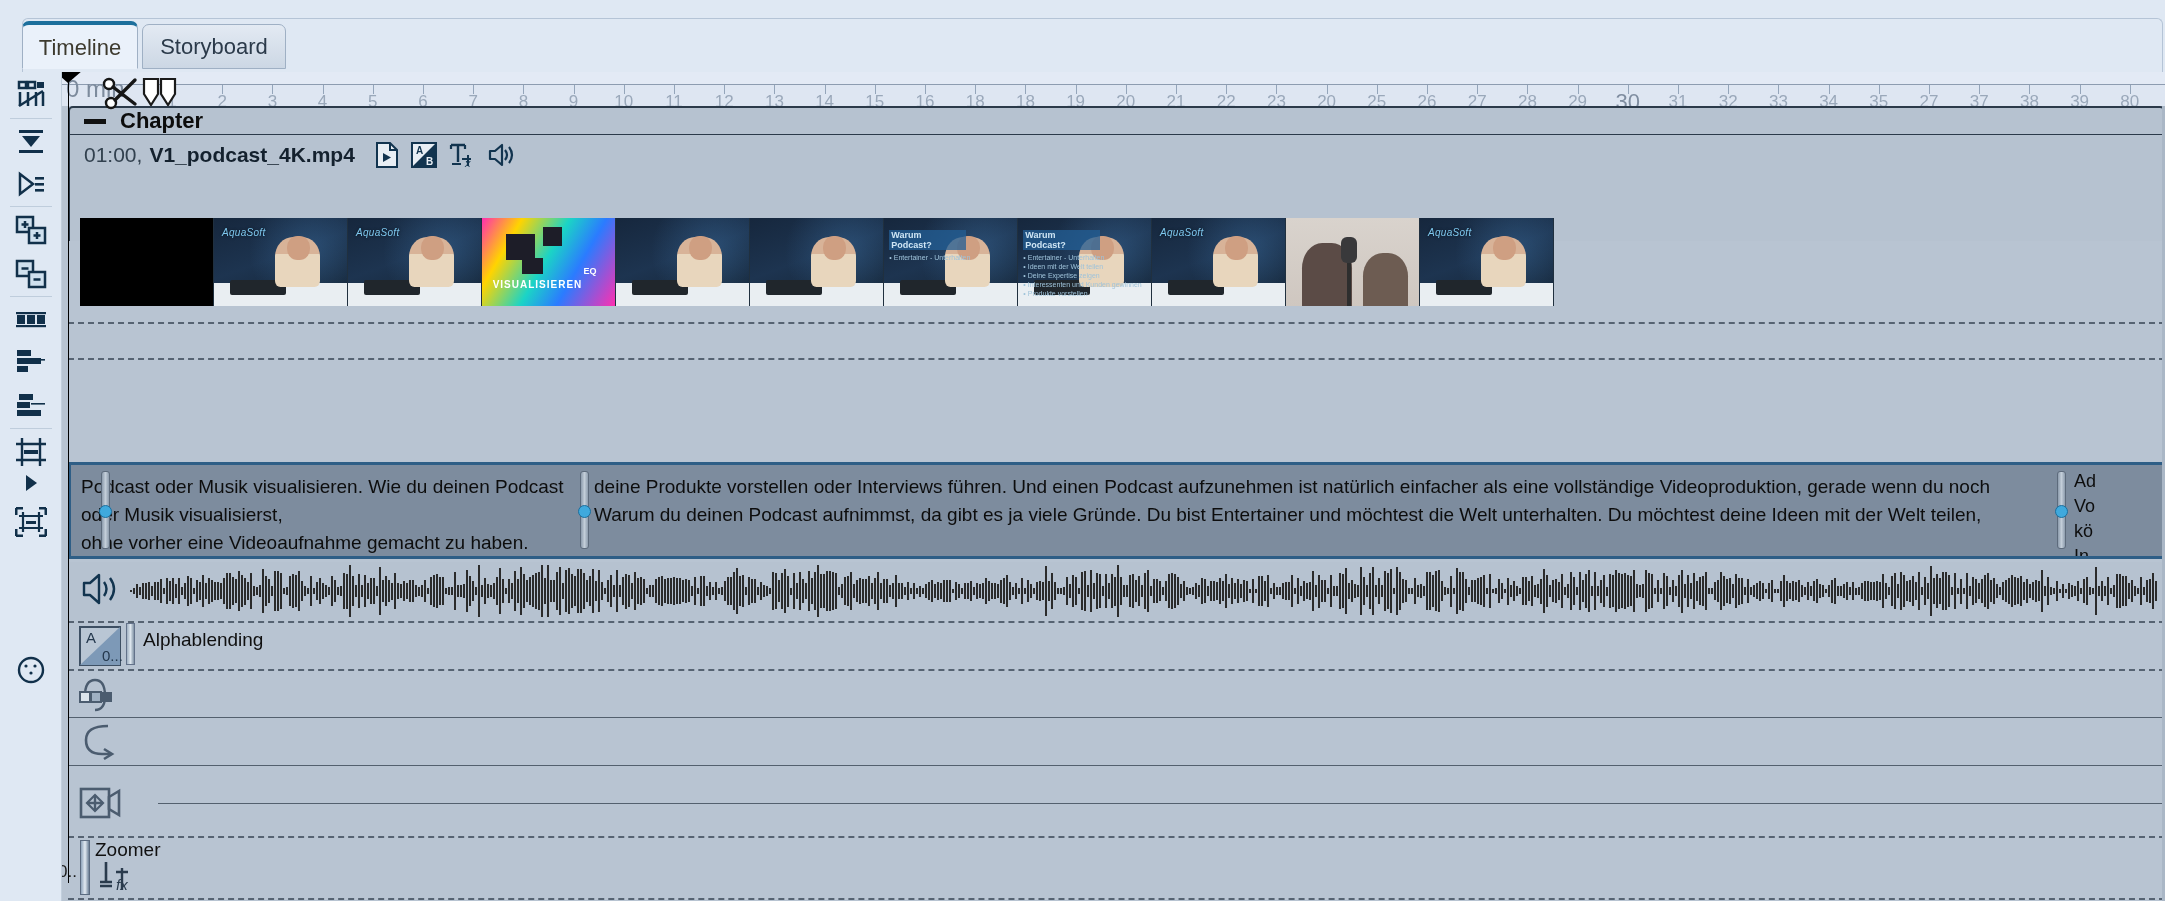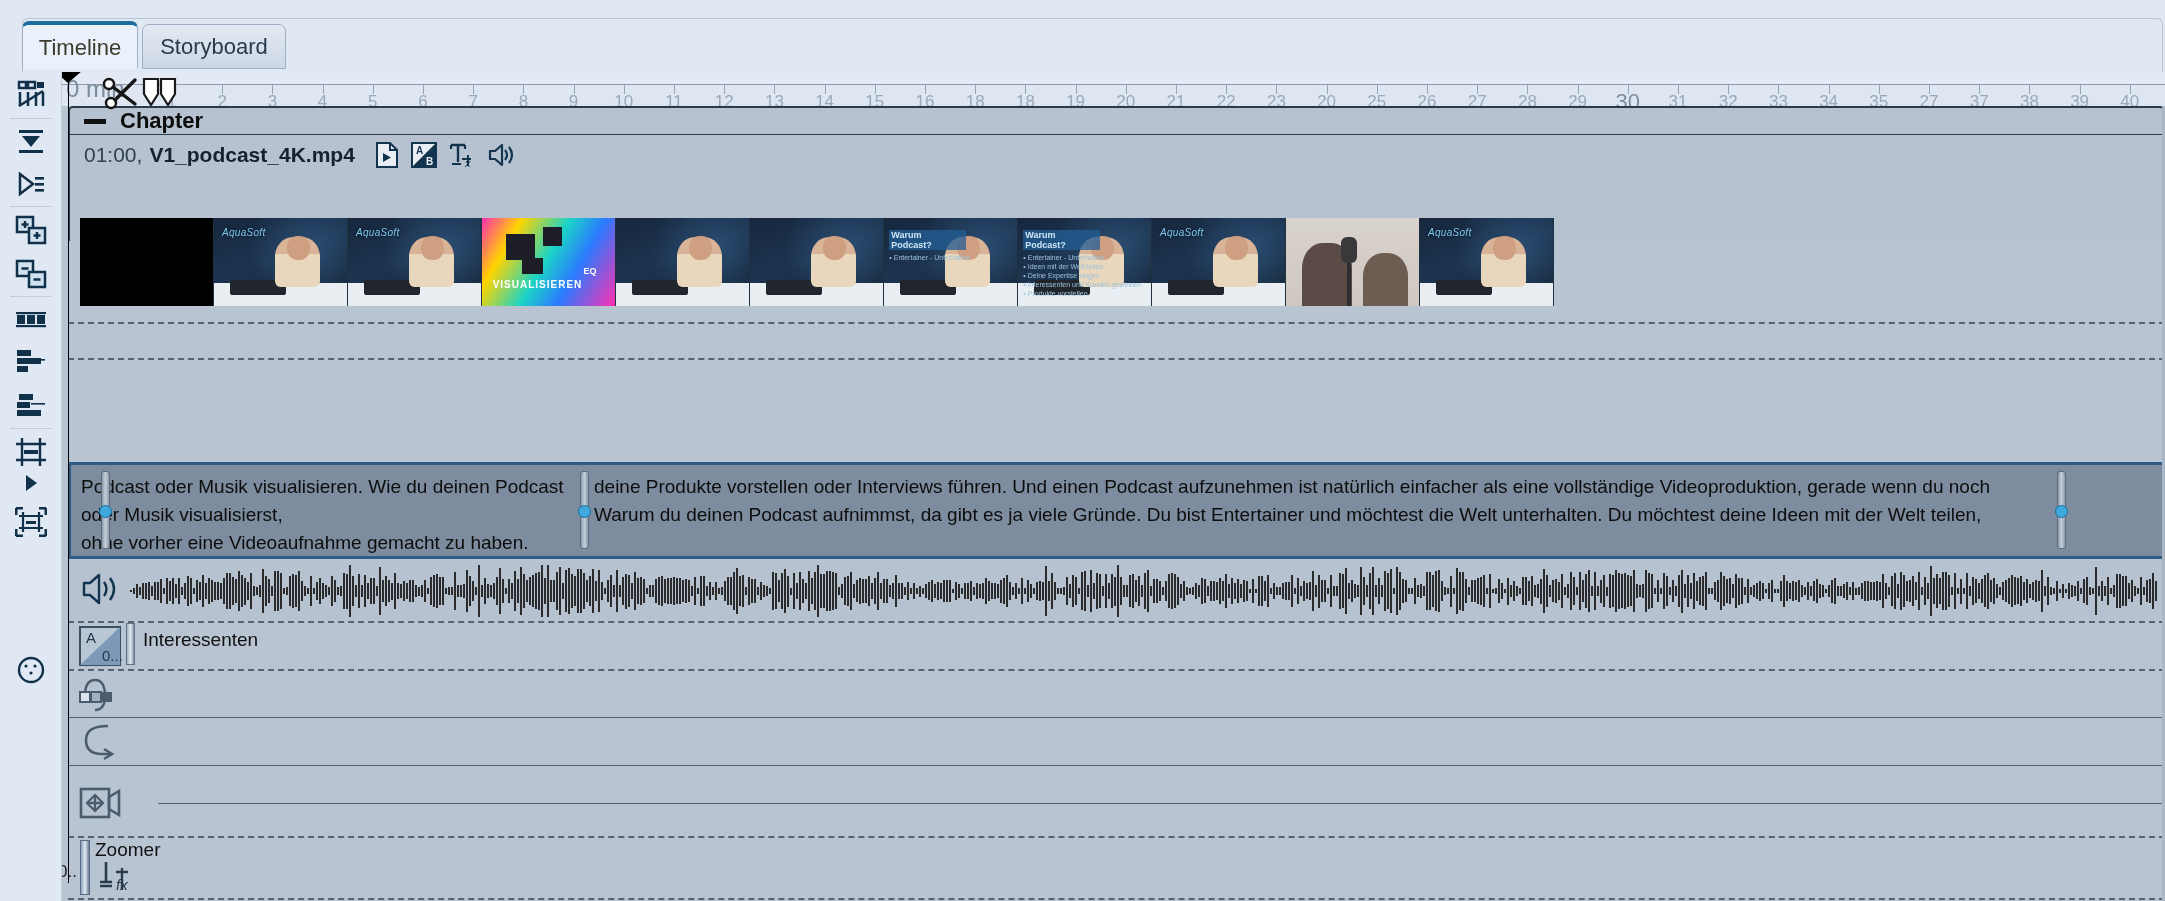--- a/index.html
+++ b/index.html
@@ -497,21 +497,21 @@
           <div class="ticklabel" style="left: 1816.8px;">35</div>
           <div class="tick" style="left: 1867px;"></div>
           <div class="ticklabel" style="left: 1867px;">27</div>
           <div class="tick" style="left: 1917.2px;"></div>
           <div class="ticklabel" style="left: 1917.2px;">37</div>
           <div class="tick" style="left: 1967.4px;"></div>
           <div class="ticklabel" style="left: 1967.4px;">38</div>
           <div class="tick" style="left: 2017.6px;"></div>
           <div class="ticklabel" style="left: 2017.6px;">39</div>
           <div class="tick" style="left: 2067.8px;"></div>
-          <div class="ticklabel" style="left: 2067.8px;">40</div>
+          <div class="ticklabel" style="left: 2067.8px;">80</div>
         </div>
       <div class="minlabel">0 min</div>
     </div>
 
     <div class="rulertool" style="left:40px; top:4px;">
       <svg width="36" height="34" viewBox="0 0 36 34">
         <circle cx="7" cy="8" r="5" fill="#fff" stroke="#161616" stroke-width="2.4"></circle>
         <circle cx="9" cy="27" r="5" fill="#fff" stroke="#161616" stroke-width="2.4"></circle>
         <path d="M11 11 L33 28 M13 24 L33 4" stroke="#161616" stroke-width="3.4" fill="none" stroke-linecap="round"></path>
       </svg>
@@ -660,20 +660,26 @@
       <div class="seg-handle" style="left:30px;"></div>
       <div class="seg-dot" style="left:28px; top:40px;"></div>
 
       <div class="textseg" style="left:513px; width:1482px;">
         <div>deine Produkte vorstellen oder Interviews führen. Und einen Podcast aufzunehmen ist natürlich einfacher als eine vollständige Videoproduktion, gerade wenn du noch</div>
         <div>Warum du deinen Podcast aufnimmst, da gibt es ja viele Gründe. Du bist Entertainer und möchtest die Welt unterhalten. Du möchtest deine Ideen mit der Welt teilen,</div>
       </div>
       <div class="seg-handle" style="left:509px;"></div>
       <div class="seg-dot" style="left:507px; top:40px;"></div>
 
+      <div class="textseg" style="left:1993px; width:100px; font-size:18px; line-height:25px; padding-top:4px;">
+        <div>Ad</div>
+        <div>Vo</div>
+        <div>kö</div>
+        <div>In</div>
+      </div>
       <div class="seg-handle" style="left:1986px;"></div>
       <div class="seg-dot" style="left:1984px; top:40px;"></div>
     </div>
 
     <div class="wavetrack">
       <span class="wave-icon">
         <svg width="44" height="34" viewBox="0 0 44 34">
           <path d="M4 11 L10 11 L19 3 L19 31 L10 23 L4 23 Z" fill="none" stroke="#12344f" stroke-width="2.4" stroke-linejoin="round"></path>
           <path d="M24 10 Q29 17 24 24" fill="none" stroke="#12344f" stroke-width="2.4"></path>
           <path d="M30 6 Q38 17 30 28" fill="none" stroke="#12344f" stroke-width="2.4"></path>
@@ -1364,21 +1370,21 @@
     <div class="lowtrack" style="top:551px; height:46px;">
       <span class="alpha-kf">
         <svg width="48" height="42" viewBox="0 0 48 42">
           <rect x="2" y="2" width="40" height="38" fill="#b9c6d4" stroke="#3d4f63" stroke-width="2"></rect>
           <path d="M42 2 L42 40 L2 40 Z" fill="#7d99b7"></path>
           <text x="8" y="18" font-family="Liberation Sans" font-size="15" fill="#24384d">A</text>
           <text x="24" y="36" font-family="Liberation Sans" font-size="15" fill="#24384d">0...</text>
         </svg>
       </span>
       <span class="kf-bar"></span>
-      <span class="tracklabel" style="left:75px; top:6px;">Interessenten</span>
+      <span class="tracklabel" style="left:75px; top:6px;">Alphablending</span>
     </div>
     <div class="dashline" style="top:597px;"></div>
 
     <div class="lowtrack" style="top:599px; height:46px;">
       <span class="trackicon" style="top:3px;">
         <svg width="42" height="40" viewBox="0 0 42 40">
           <path d="M7 22 Q7 6 17 6 Q27 6 27 22 Q27 36 17 36" fill="none" stroke="#4b5c6f" stroke-width="2.4"></path>
           <rect x="2" y="18" width="10" height="10" fill="#dbe4ec" stroke="#4b5c6f" stroke-width="2"></rect>
           <rect x="13" y="18" width="10" height="10" fill="#9fb0c2" stroke="#4b5c6f" stroke-width="2"></rect>
           <rect x="24" y="18" width="10" height="10" fill="#4b5c6f"></rect>

